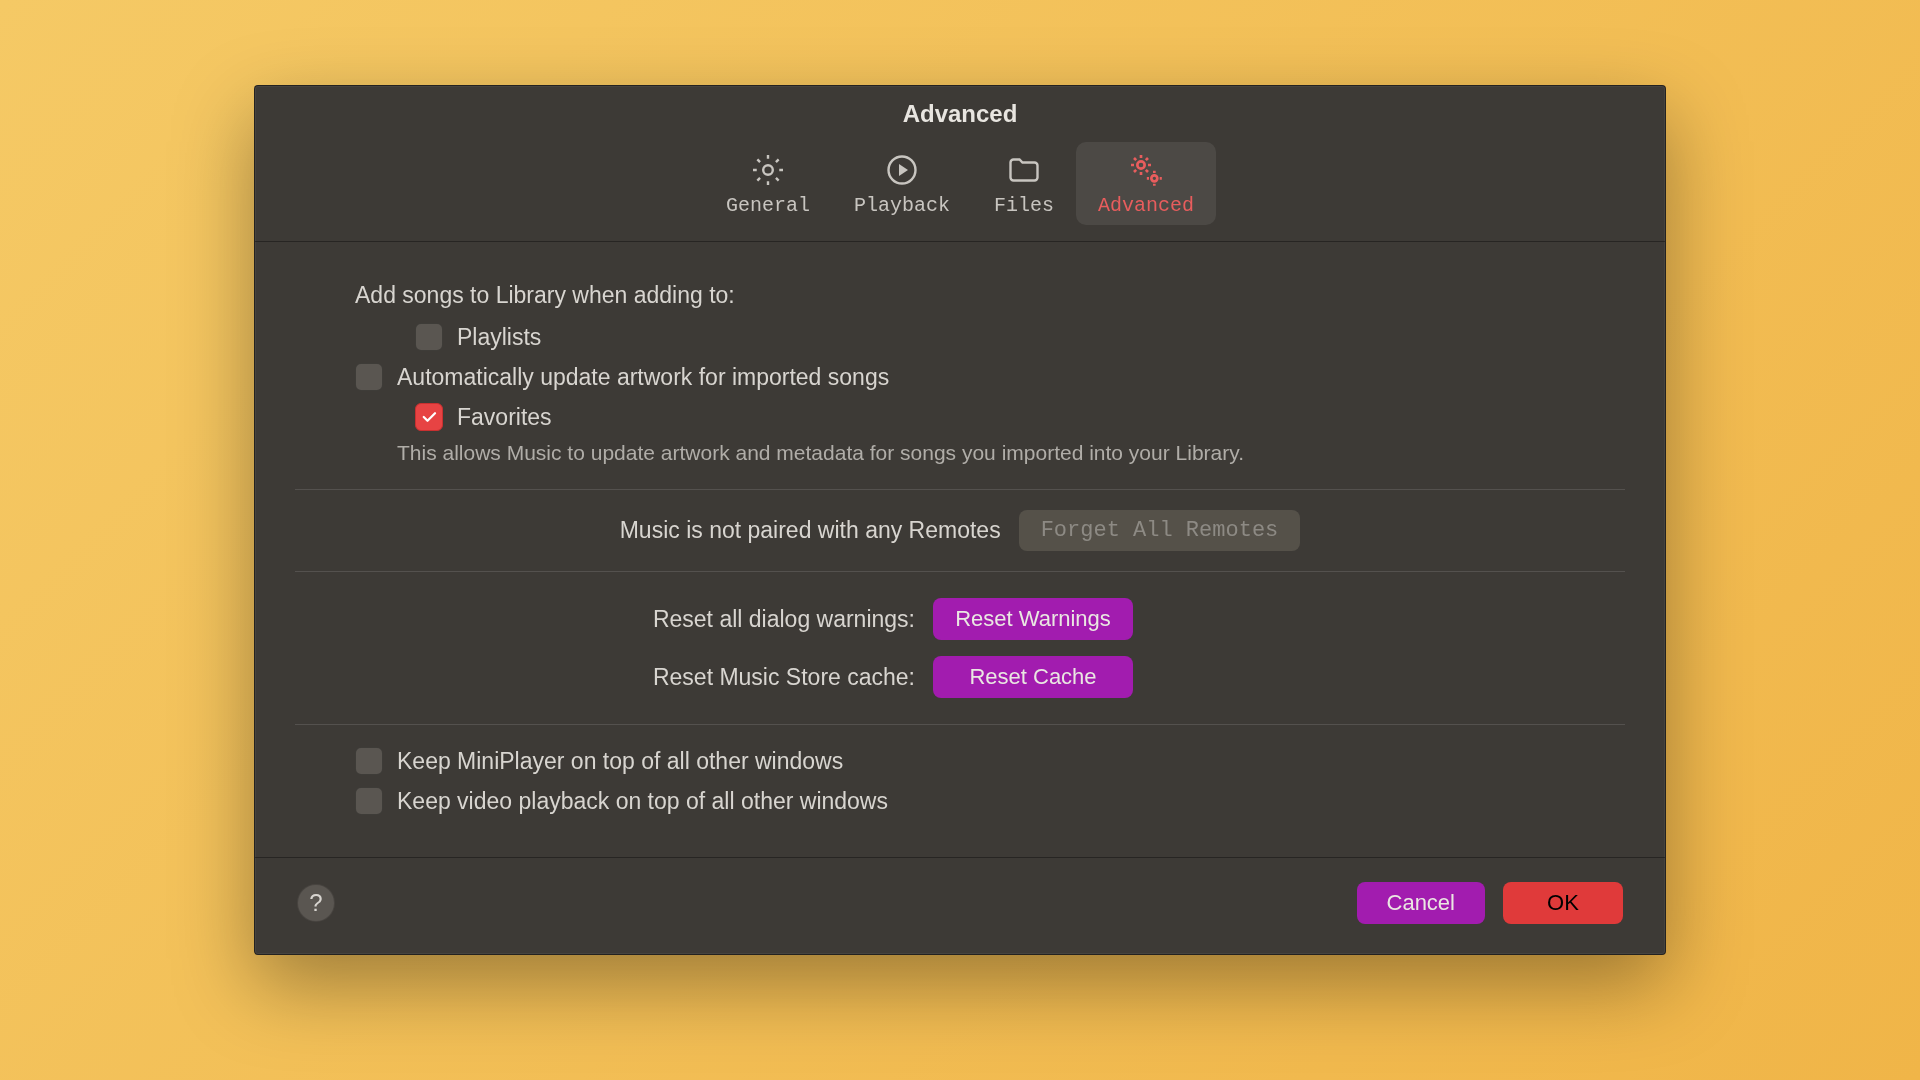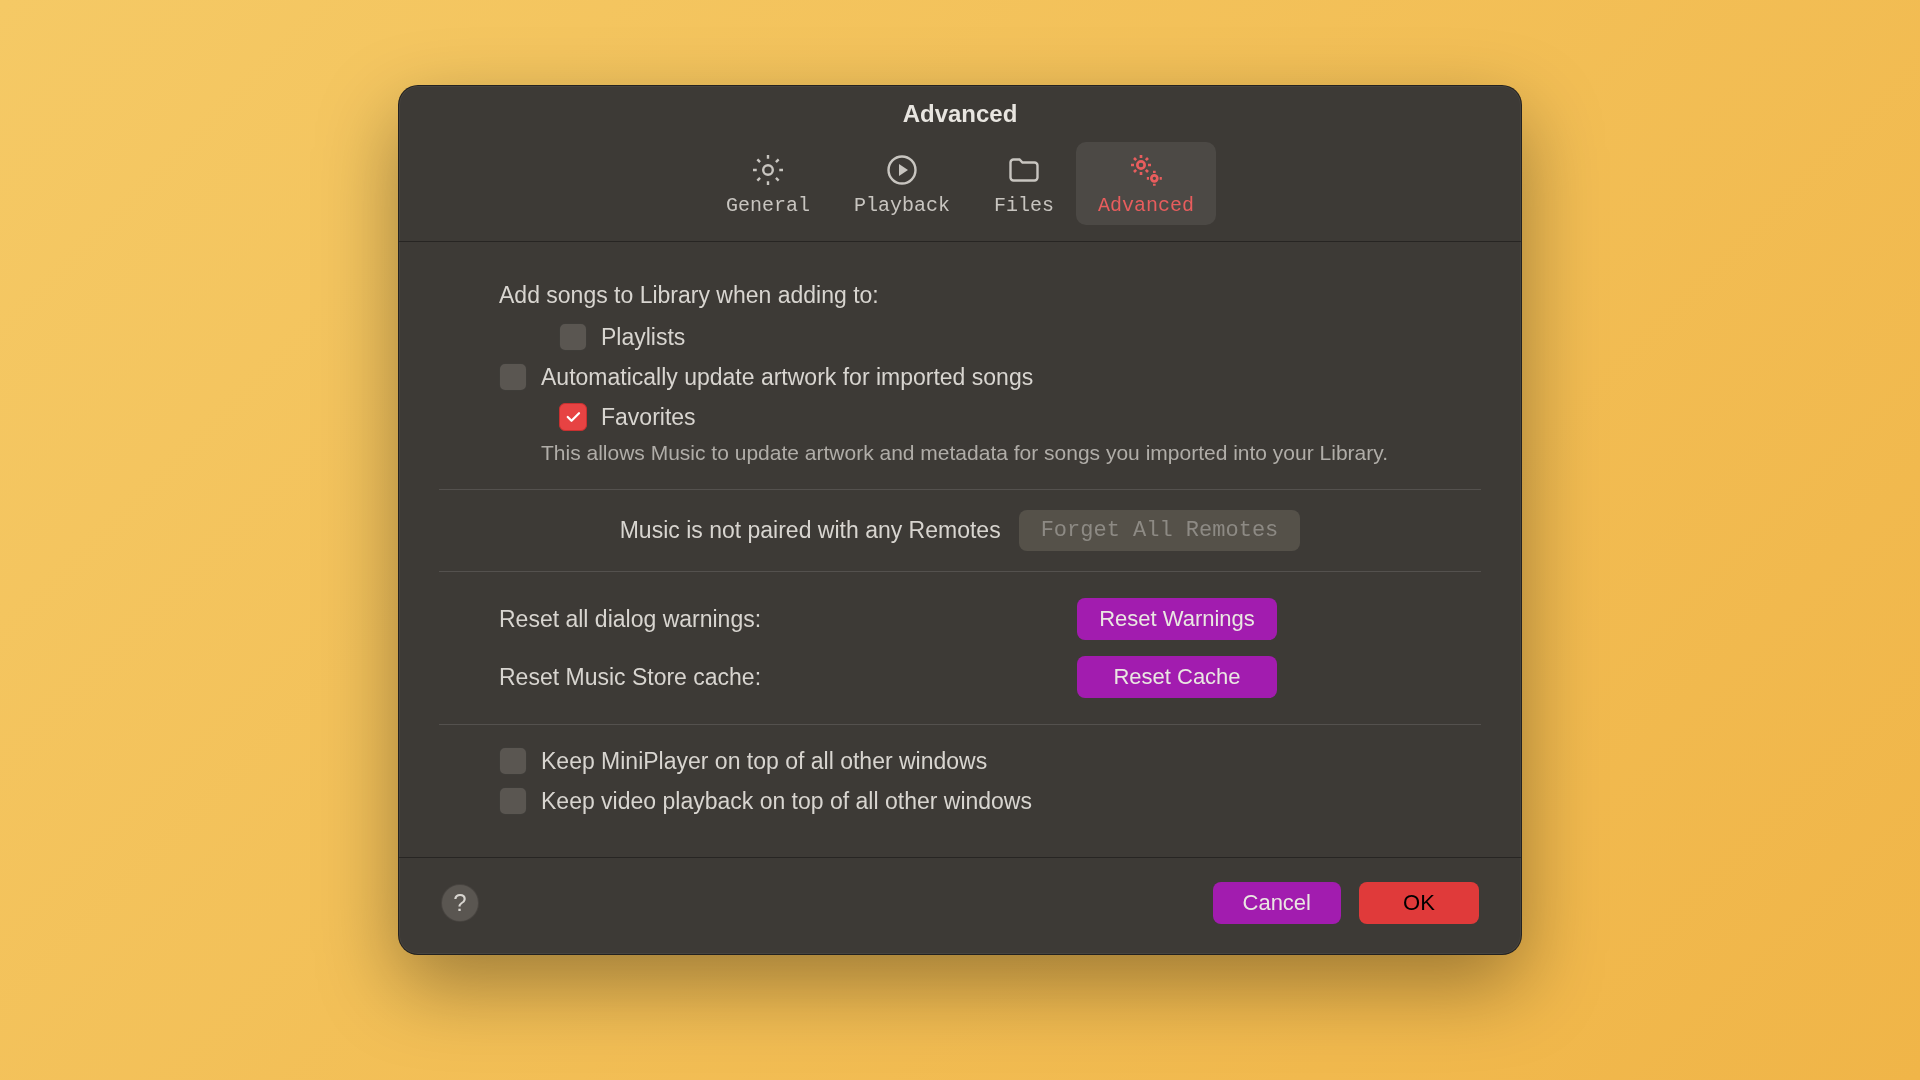--- a/index.html
+++ b/index.html
@@ -7,23 +7,23 @@
   background: linear-gradient(135deg, #f5c965 0%, #f0b548 100%);
   width: 1920px;
   height: 1080px;
   font-family: -apple-system, "Helvetica Neue", Arial, sans-serif;
   display: flex;
   align-items: flex-start;
   justify-content: center;
   padding-top: 85px;
 }
 .window {
-  width: 1124px;
+  width: 1412px;
   background: #3d3a36;
-  border-radius: 20px;
+  border-radius: 4px;
   border: 1px solid rgba(0,0,0,0.4);
   box-shadow: 0 30px 80px rgba(0,0,0,0.35), 0 0 0 1px rgba(255,255,255,0.05) inset;
   overflow: hidden;
   color: #d8d5d0;
 }
 .titlebar {
   text-align: center;
   padding: 14px 0 8px 0;
   font-size: 24px;
   font-weight: 600;
@@ -108,21 +108,21 @@
   padding: 20px 0;
 }
 .row-right {
   display: flex;
   align-items: center;
   gap: 18px;
   padding: 8px 0;
 }
 .row-right .lbl {
   flex: 0 0 560px;
-  text-align: left;
+  text-align: right;
   font-size: 23px;
 }
 .btn {
   background: #a21caf;
   color: #eae7e2;
   border: none;
   padding: 8px 22px;
   border-radius: 8px;
   font-size: 22px;
   cursor: pointer;

